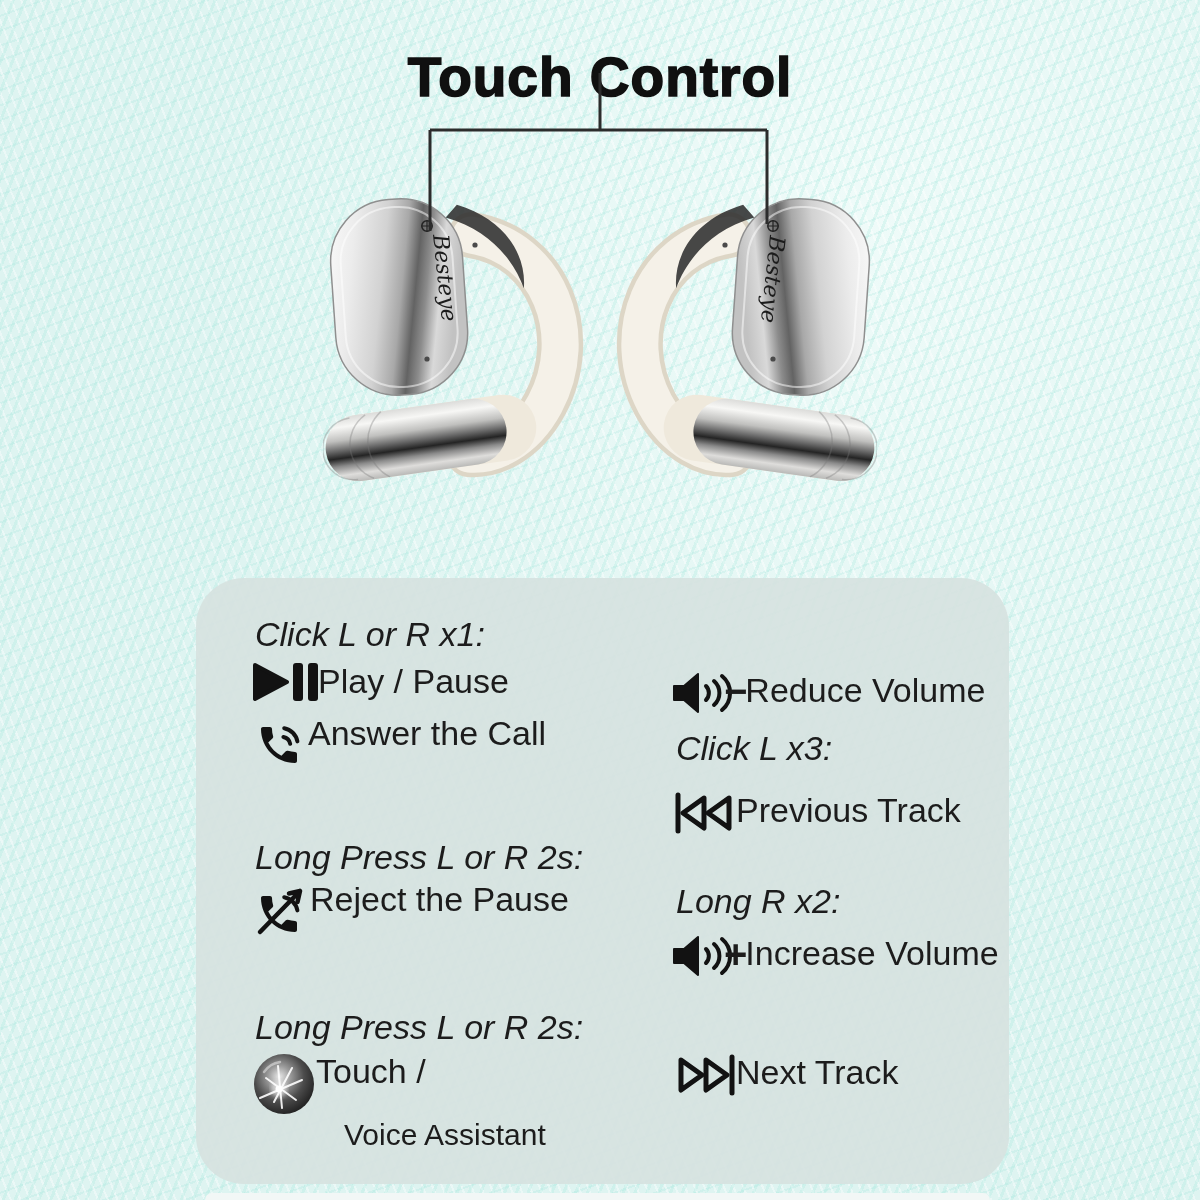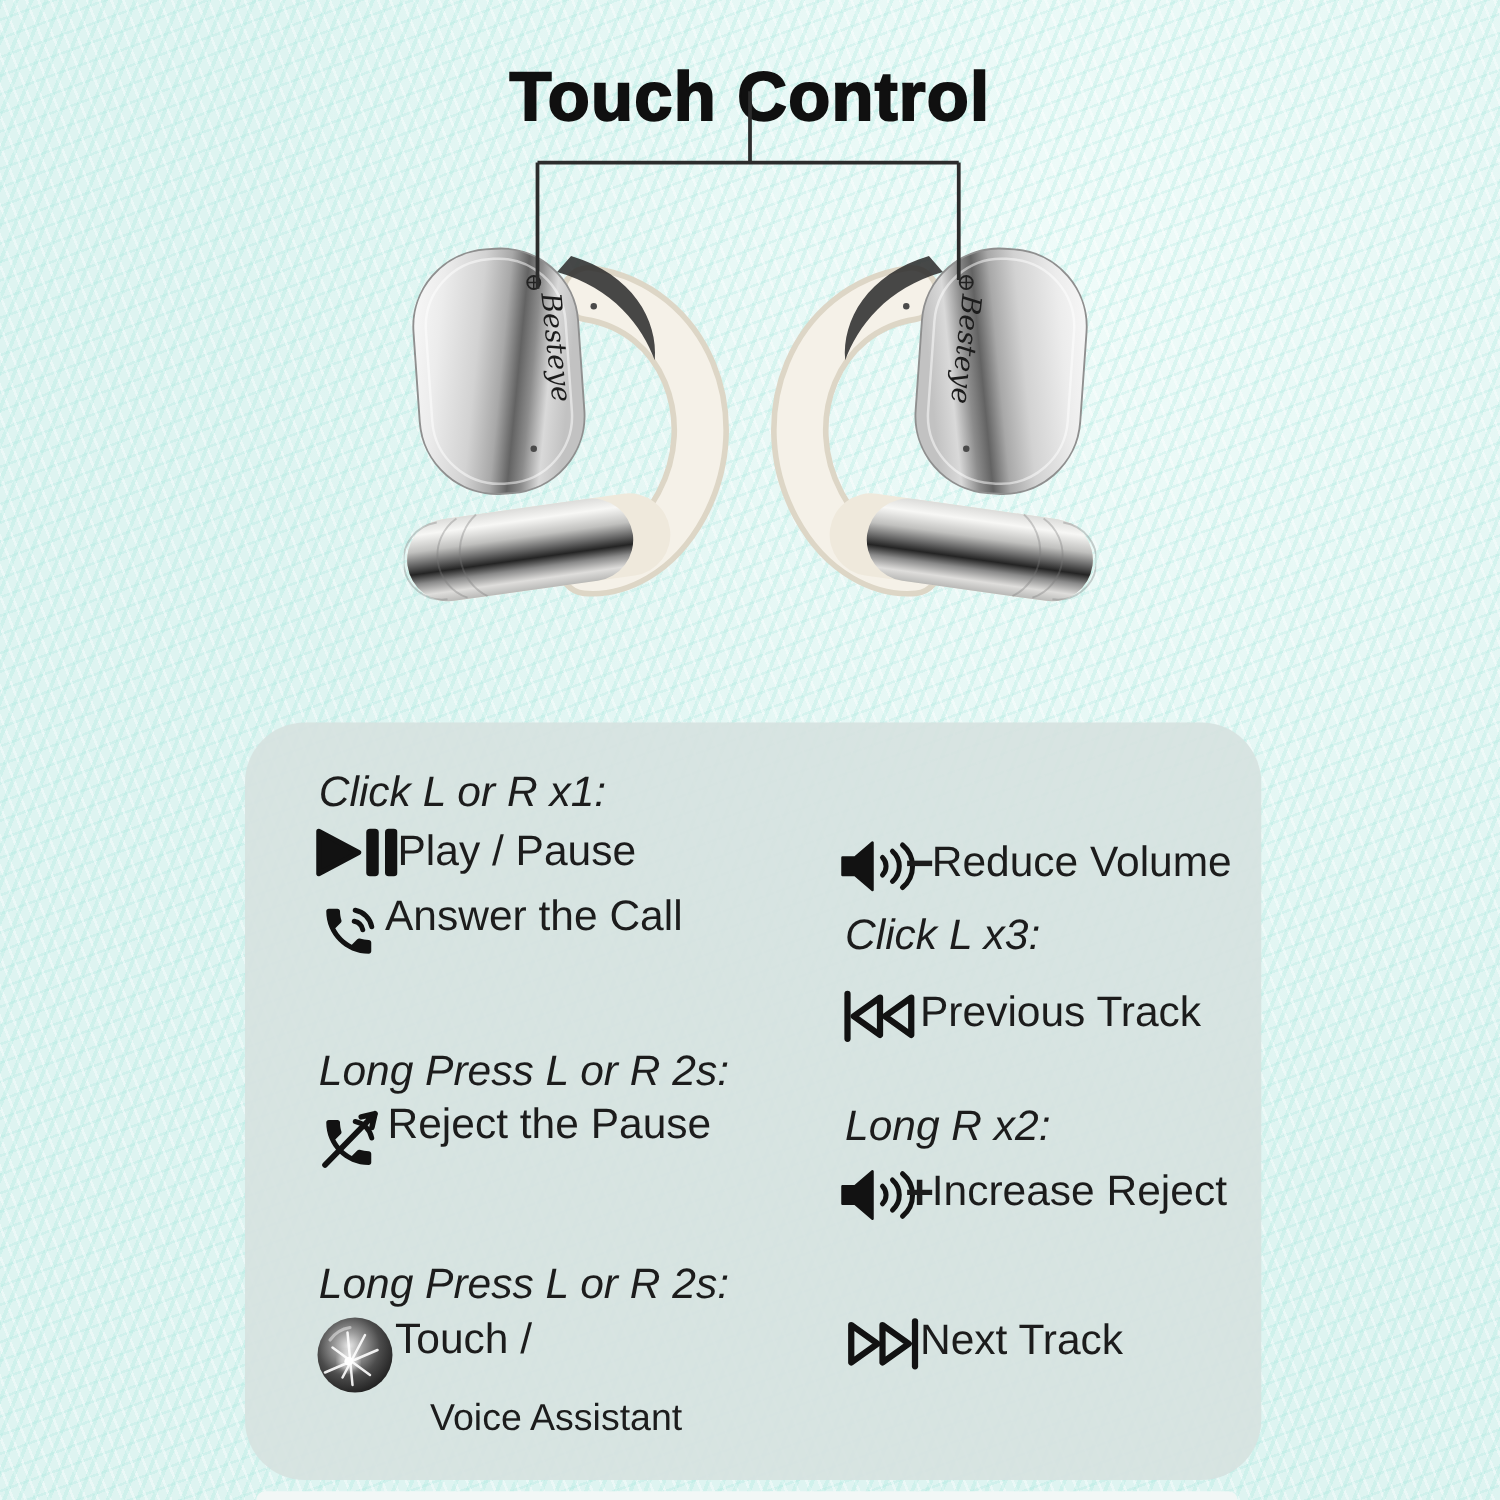--- a/index.html
+++ b/index.html
@@ -212,21 +212,21 @@
   <div class="lbl" style="left:676px;top:882px">Long R x2:</div>
 
   <div class="row" style="left:672px;top:934px">
     <svg width="62" height="44" viewBox="0 0 62 44">
       <path d="M2,15 h10 l14,-12 v38 l-14,-12 h-10 z" fill="#121212" stroke="#121212" stroke-width="2" stroke-linejoin="round"></path>
       <path d="M34,15 a10,10 0 0 1 0,14" fill="none" stroke="#121212" stroke-width="4" stroke-linecap="round"></path>
       <path d="M42,10 a16,16 0 0 1 0,24" fill="none" stroke="#121212" stroke-width="4" stroke-linecap="round"></path>
       <path d="M50,5 a22,22 0 0 1 0,34" fill="none" stroke="#121212" stroke-width="4" stroke-linecap="round"></path>
     </svg>
     <span class="vol-sign">+</span>
-    <span>Increase Reject</span>
+    <span>Increase Volume</span>
   </div>
 
 
   <div class="row" style="left:674px;top:1053px">
     <svg width="62" height="44" viewBox="0 0 62 44">
       <g fill="none" stroke="#121212" stroke-width="5" stroke-linejoin="round" stroke-linecap="round">
         <path d="M7,7 L28,22 L7,37 Z"></path>
         <path d="M32,7 L53,22 L32,37 Z"></path>
         <path d="M58,4 V40"></path>
       </g>

